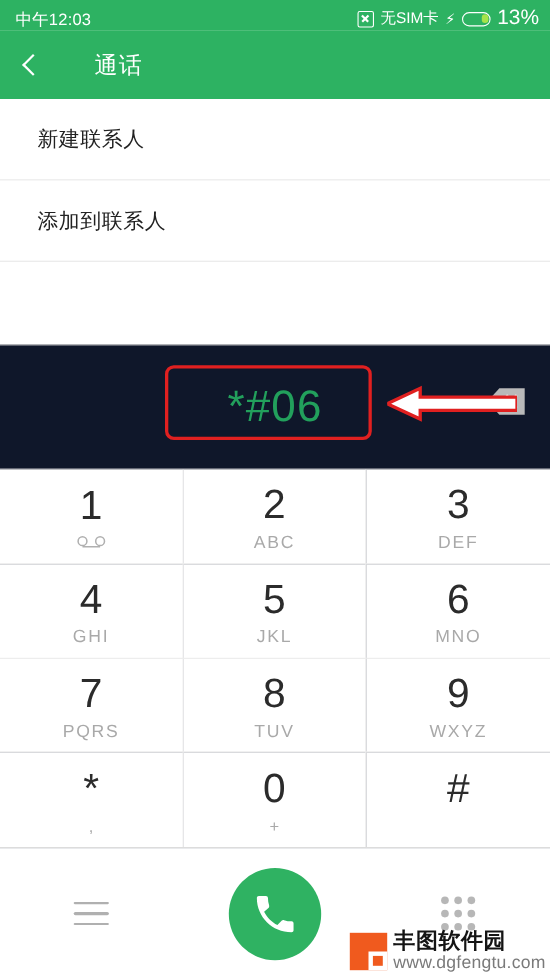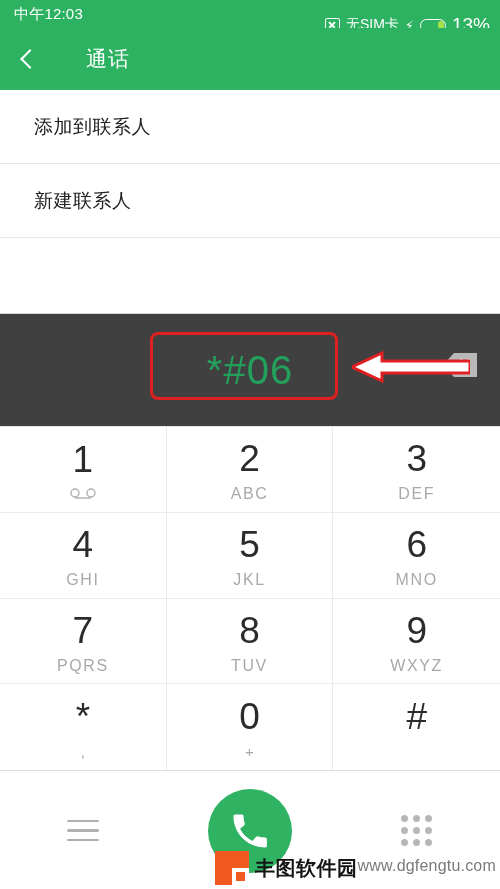--- a/index.html
+++ b/index.html
@@ -14,21 +14,21 @@
     width: 500px; height: 889px;
     background: #ffffff;
     overflow: hidden;
   }
 
   
   .statusbar {
     position: absolute; top: 0; left: 0;
     width: 500px; height: 28px;
     background: #2db262;
-    display: flex; align-items: center;
+    display: flex; align-items: flex-end;
     padding: 0 10px 0 14px;
     color: #ffffff;
   }
   .status-time { font-size: 15px; letter-spacing: .2px; }
   .status-right {
     margin-left: auto;
     display: flex; align-items: center; gap: 6px; margin-top: 22px;
   }
   .nosim-icon {
     width: 15px; height: 15px;
@@ -100,21 +100,21 @@
     font-size: 19px;
     color: #222222;
     border-bottom: 1px solid #e8e8e8;
     letter-spacing: .5px;
   }
 
   
   .dialpad-panel {
     position: absolute; left: 0; top: 313px;
     width: 500px; height: 576px;
-    background: #404040;
+    background: #0f172a;
     border-top: 1px solid #d8d8d8;
   }
 
   .number-row {
     position: relative;
     height: 112px;
     display: flex; align-items: center; justify-content: center;
   }
   .number-display {
     font-size: 40px;
@@ -239,21 +239,21 @@
     right: 0; bottom: 0;
     width: 17px; height: 17px;
     background: #ffffff;
   }
   .wm-mark::after {
     content: ""; position: absolute;
     right: 4px; bottom: 4px;
     width: 9px; height: 9px;
     background: #f05a1e;
   }
-  .wm-text { display: flex; flex-direction: row; line-height: 1.1; }
+  .wm-text { display: flex; flex-direction: column; line-height: 1.1; }
   .wm-cn {
     font-size: 20px; font-weight: bold; color: #141414;
     letter-spacing: .5px;
   }
   .wm-url { font-size: 16px; color: #7a7a7a; letter-spacing: .2px; }
 </style>
 </head>
 <body>
 
 <div id="screen">
@@ -271,24 +271,24 @@
     </div>
   </div>
 
   <div class="appbar">
     <div class="back-chevron"></div>
     <div class="appbar-title">通话</div>
   </div>
 
   <div class="list">
     <div class="list-item">
+      <span>新建联系人</span>
+    </div>
+    <div class="list-item">
       <span>添加到联系人</span>
-    </div>
-    <div class="list-item">
-      <span>新建联系人</span>
     </div>
   </div>
 
   <div class="dialpad-panel">
 
     <div class="number-row">
       <div class="number-display">*#06</div>
 
       <div class="annot-rect"></div>
 

